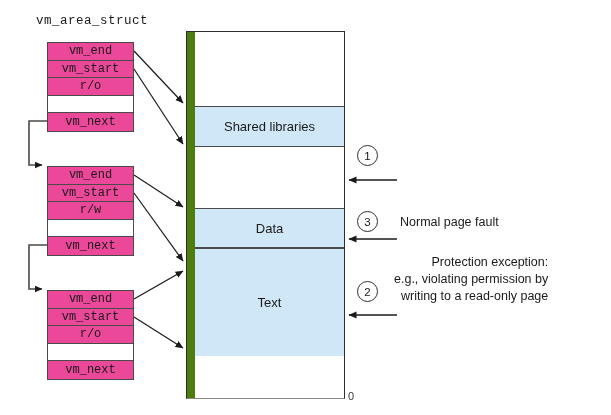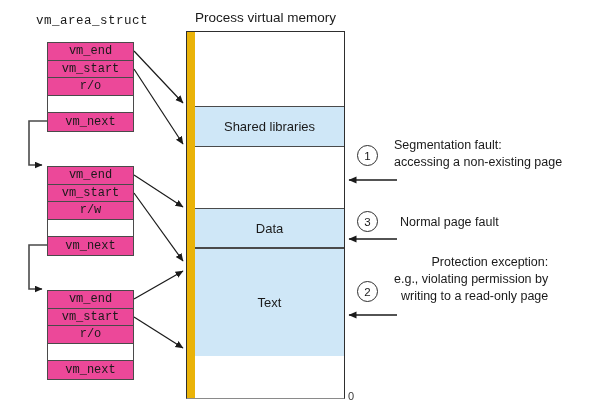--- a/index.html
+++ b/index.html
@@ -66,21 +66,21 @@
   }
   .cell:last-child { border-bottom: none; }
   .cell.empty { background: #ffffff; }
 
   .memory-column {
     position: absolute;
     left: 186px; top: 31px;
     width: 159px; height: 368px;
     border: 1.5px solid #2e2e2e;
     border-bottom-color: #8a8a8a;
-    background: #eab308;
+    background: #4d7c0f;
     display: flex;
     flex-direction: column;
     padding-left: 8px;
   }
   .mem-spacer { background: #ffffff; }
   .mem-spacer.s1 { height: 74px; }
   .mem-spacer.s2 { height: 61px; }
   .mem-spacer.s3 { flex: 1; }
 
   .mem-region {
@@ -155,21 +155,20 @@
 
     <polyline points="47,121 29,121 29,165 42,165" fill="none" stroke="#4a4a4a" stroke-width="1.6" marker-end="url(#ah)"></polyline>
     <polyline points="47,245 29,245 29,289 42,289" fill="none" stroke="#4a4a4a" stroke-width="1.6" marker-end="url(#ah)"></polyline>
 
     <line x1="397" y1="180" x2="349" y2="180" stroke="#1a1a1a" stroke-width="1.3" marker-end="url(#ah)"></line>
     <line x1="397" y1="239" x2="349" y2="239" stroke="#1a1a1a" stroke-width="1.3" marker-end="url(#ah)"></line>
     <line x1="397" y1="315" x2="349" y2="315" stroke="#1a1a1a" stroke-width="1.3" marker-end="url(#ah)"></line>
   </svg>
 
   <div class="struct-title">vm_area_struct</div>
-  <div class="memory-title">Process virtual memory</div>
 
   <div class="struct struct-1">
     <div class="cell">vm_end</div>
     <div class="cell">vm_start</div>
     <div class="cell">r/o</div>
     <div class="cell empty"></div>
     <div class="cell">vm_next</div>
   </div>
 
   <div class="struct struct-2">
@@ -193,24 +192,20 @@
     <div class="mem-region shared">Shared libraries</div>
     <div class="mem-spacer s2"></div>
     <div class="mem-region data">Data</div>
     <div class="mem-region text">Text</div>
     <div class="mem-spacer s3"></div>
   </div>
 
   <div class="zero-label">0</div>
 
   <div class="ann-circle circle-1">1</div>
-  <div class="ann-text text-1">
-    <div>Segmentation fault:</div>
-    <div>accessing a non-existing page</div>
-  </div>
 
   <div class="ann-circle circle-3">3</div>
   <div class="ann-text text-3">
     <div>Normal page fault</div>
   </div>
 
   <div class="ann-circle circle-2">2</div>
   <div class="ann-text text-2">
     <div>Protection exception:</div>
     <div>e.g., violating permission by</div>

